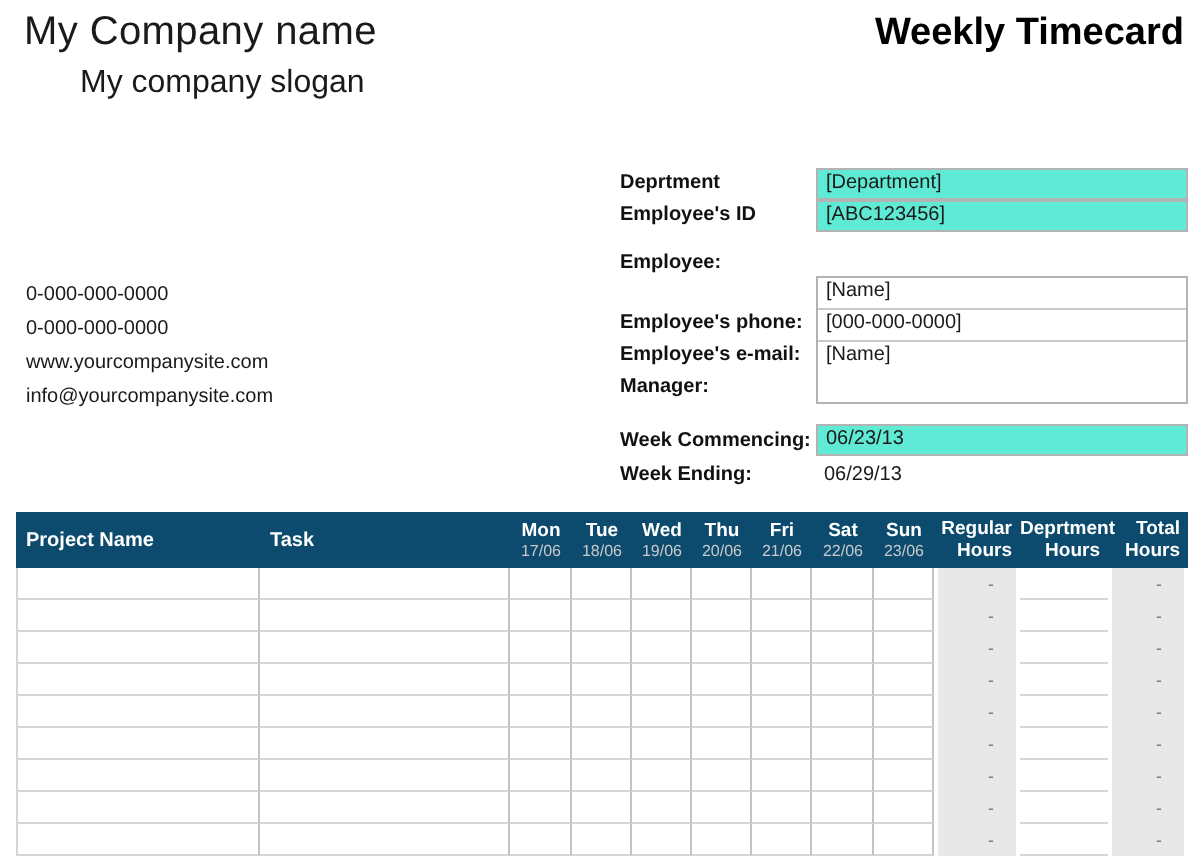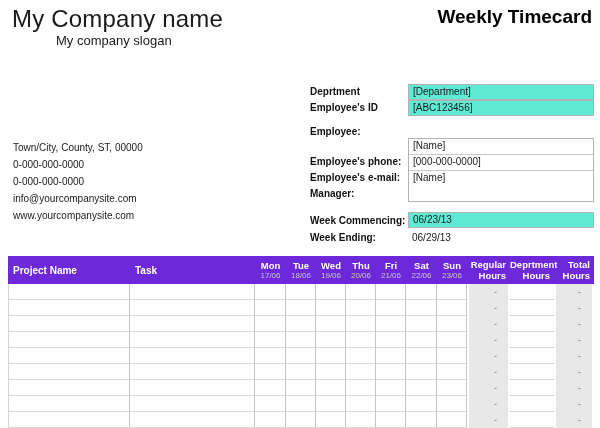--- a/index.html
+++ b/index.html
@@ -1,43 +1,43 @@
 <!DOCTYPE html>
 <html><head>
 <meta charset="utf-8">
 <style>
   * { margin:0; padding:0; box-sizing:border-box; }
   html,body { width:600px; height:428px; background:#ffffff; overflow:hidden;
               font-family:"Liberation Sans", sans-serif; color:#1a1a1a; position:relative; }
 
   .abs { position:absolute; }
 
-  .company-name { left:12px; top:5px; font-size:24px; letter-spacing:0.2px; }
-  .company-slogan { left:32px; top:33px; font-size:13px;padding-left:24px; }
+  .company-name { left:12px; top:5px; font-size:20px; letter-spacing:0.2px; }
+  .company-slogan { left:16px; top:33px; font-size:16px;padding-left:24px; }
   .doc-title { right:8px; top:6px; font-size:19px; font-weight:bold; color:#000000; }
 
   .field-label { font-size:10px; font-weight:bold; color:#111; line-height:16px; }
   .field-value { font-size:10px; line-height:14px; }
 
   .value-box { left:408px; width:186px; height:16px; border:1px solid #b3b3b3;
                font-size:10px; line-height:14px; padding-left:4px; background:#5eead4; }
 
   .emp-box { left:408px; top:138px; width:186px; height:64px; border:1px solid #b3b3b3; background:#fff; }
   .emp-box .row { height:16px; border-bottom:1px solid #c9c9c9; font-size:10px;
                   line-height:14px; padding-left:4px; }
   .emp-box .row:last-child { border-bottom:none; }
   .link { color:#4a7ebb; text-decoration:underline; cursor:pointer; }
 
   .addr { left:13px; top:139px; }
   .addr div { font-size:10px; line-height:17px; height:17px; }
 
   
   .sheet { left:8px; top:256px; }
   table { border-collapse:separate; border-spacing:0; table-layout:fixed; width:586px; }
-  thead th { background:#6d28d9; height:28px; vertical-align:middle; font-weight:bold; }
+  thead th { background:#0c4a6e; height:28px; vertical-align:middle; font-weight:bold; }
   th.h-text { text-align:left; padding-left:5px; font-size:10px; color:#ffffff; }
   th.h-day  { text-align:center; }
   .day-name { font-size:9.5px; font-weight:bold; color:#ffffff; line-height:11px; }
   .day-date { font-size:8px; font-weight:normal; color:#c9c9c9; line-height:10px; }
   th.h-hours { text-align:right; padding-right:4px; font-size:9.5px; color:#ffffff; line-height:11px; }
 
   tbody td { height:16px; font-size:9px; background:#ffffff; }
   td.c-text, td.c-day, td.c-plain { border-bottom:1px solid #d6d6d6; border-right:1px solid #c4c4c4; }
   tbody tr td:first-child { border-left:1px solid #d6d6d6; }
   td.c-plain { border-right:none; }
@@ -50,25 +50,24 @@
 <div class="abs company-name">My Company name</div>
 <div class="abs company-slogan">My company slogan</div>
 <div class="abs doc-title">Weekly Timecard</div>
 
 <div class="abs field-label" style="left:310px; top:84px;">Deprtment</div>
 <div class="abs value-box" style="top:84px;">[Department]</div>
 <div class="abs field-label" style="left:310px; top:100px;">Employee's ID</div>
 <div class="abs value-box" style="top:100px;">[ABC123456]</div>
 
 <div class="abs addr">
-  <div>Town/City, County, ST, 00000</div>
   <div>0-000-000-0000</div>
   <div>0-000-000-0000</div>
+  <div>www.yourcompanysite.com</div>
   <div>info@yourcompanysite.com</div>
-  <div>www.yourcompanysite.com</div>
 </div>
 
 <div class="abs field-label" style="left:310px; top:124px;">Employee:</div>
 <div class="abs field-label" style="left:310px; top:154px;">Employee's phone:</div>
 <div class="abs field-label" style="left:310px; top:170px;">Employee's e-mail:</div>
 <div class="abs field-label" style="left:310px; top:186px;">Manager:</div>
 
 <div class="abs emp-box">
   <div class="row">[Name]</div>
   <div class="row">[000-000-0000]</div>

